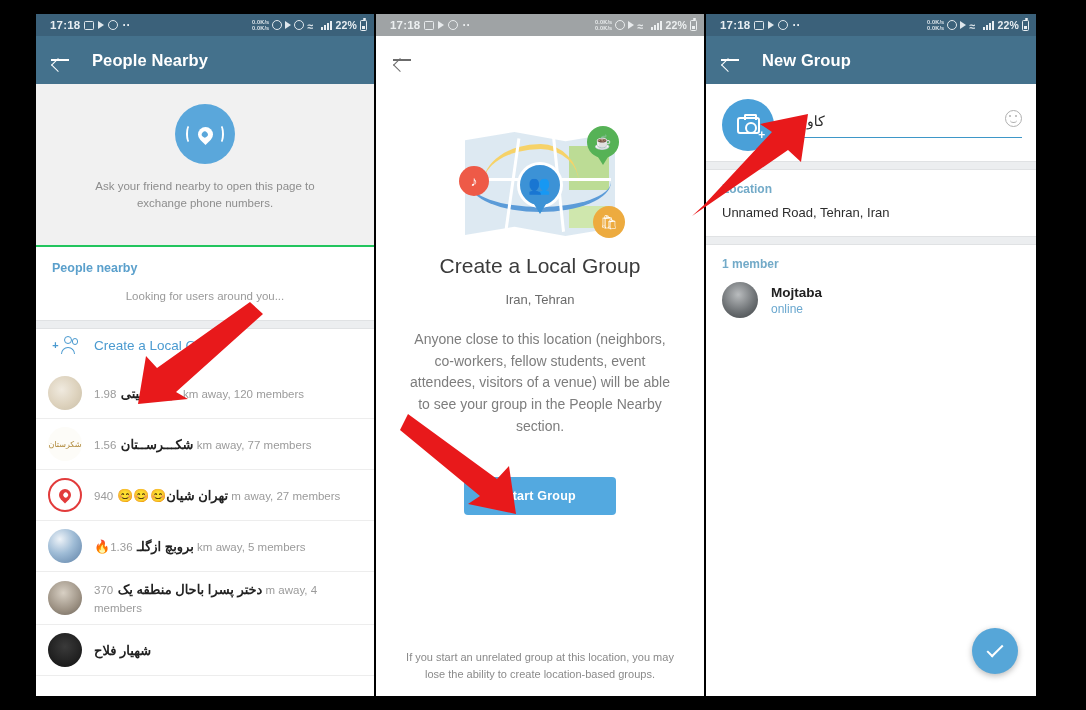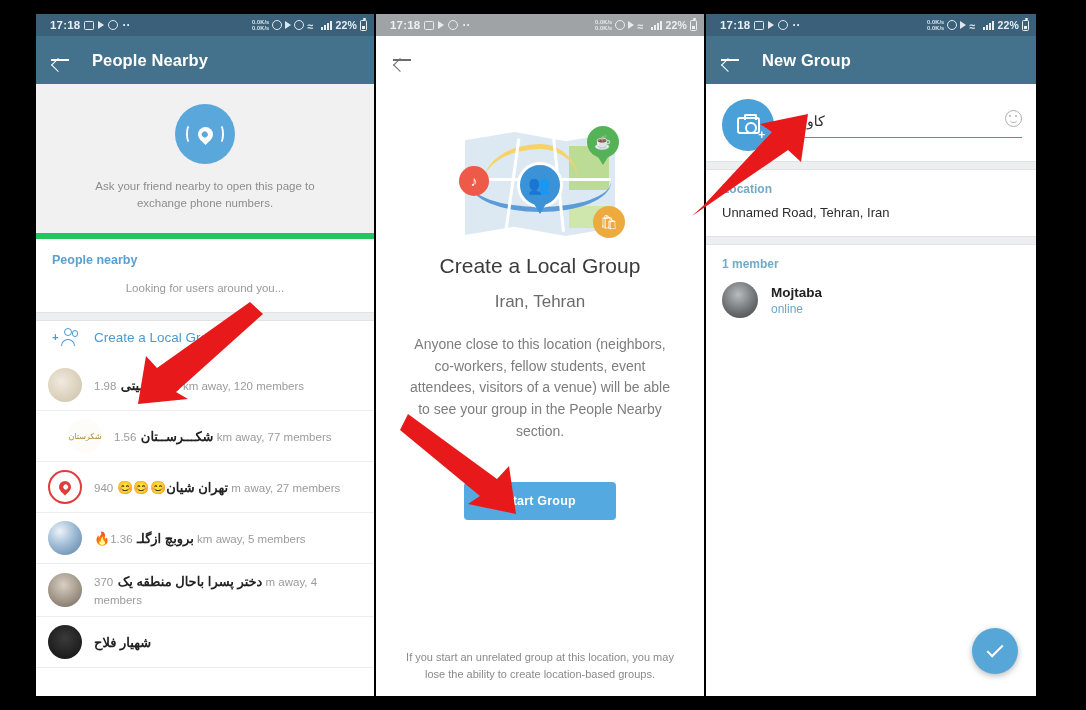--- a/index.html
+++ b/index.html
@@ -41,21 +41,21 @@
   .sb-batt::before{content:'';position:absolute;bottom:.7px;left:.7px;right:.7px;height:2.5px;background:currentColor;}
 
   
   .appbar { background:#44718c; color:#fff; height:48px; display:flex; align-items:center; padding:0 14px; gap:22px; }
   .appbar .title { font-size:16.5px; font-weight:700; letter-spacing:.1px; }
   .backarrow { width:20px; height:20px; position:relative; flex:none; cursor:pointer; }
   .backarrow::before{content:'';position:absolute;left:1px;top:9.2px;width:18px;height:1.9px;background:currentColor;}
   .backarrow::after{content:'';position:absolute;left:1px;top:5px;width:9px;height:9px;border-left:1.9px solid currentColor;border-bottom:1.9px solid currentColor;transform:rotate(45deg);transform-origin:0 100%;}
 
   
-  .p1-hero { background:#f1f1f1; padding:20px 0 22px; text-align:center; border-bottom:6px solid #22c55e;}
+  .p1-hero { background:#f1f1f1; padding:20px 0 34px; text-align:center; border-bottom:2px solid #22c55e;}
   .hero-circle{ width:60px;height:60px;border-radius:50%;background:#5aa7db;margin:0 auto 14px;position:relative;display:flex;align-items:center;justify-content:center;}
   .hero-pin{ width:15px;height:15px;border-radius:50% 50% 50% 0;background:#fff;transform:rotate(-45deg);position:relative;}
   .hero-pin::after{content:'';position:absolute;left:4.4px;top:4.4px;width:6px;height:6px;border-radius:50%;background:#5aa7db;}
   .wave{position:absolute;top:50%;width:8px;height:20px;margin-top:-10px;border:2.2px solid #fff;border-radius:50%;}
   .wave.l{left:11px;border-right-color:transparent;border-top-color:transparent;border-bottom-color:transparent;}
   .wave.r{right:11px;border-left-color:transparent;border-top-color:transparent;border-bottom-color:transparent;}
   .p1-hero p{ font-size:11.5px; color:#8d8d8d; line-height:1.45; padding:0 38px;}
   .sec-head{ font-size:12.5px;font-weight:700;color:#5ba0cc;padding:14px 16px 9px; }
   .p1-looking{ text-align:center;font-size:11.5px;color:#9a9a9a;padding:6px 0 18px; }
   .divider-gray{height:9px;background:#eceef0;border-top:1px solid #e0e2e4;border-bottom:1px solid #e0e2e4;}
@@ -66,21 +66,21 @@
   .addusers-ic .h2{position:absolute;right:0px;top:2px;width:6.5px;height:6.5px;border:1.6px solid currentColor;border-radius:50%;}
   .addusers-ic .b1{position:absolute;right:3px;bottom:1px;width:14px;height:7px;border:1.6px solid currentColor;border-bottom:none;border-radius:9px 9px 0 0;}
   .addusers-ic .plus{position:absolute;left:0;top:4px;font-size:11px;line-height:10px;font-weight:700;}
   .glist{}
   .grow{ display:flex;align-items:center;gap:12px;padding:8px 14px 8px 12px;border-bottom:1px solid #ededed;}
   .gav{ width:34px;height:34px;border-radius:50%;flex:none;background-size:cover;background-position:center; }
   .gtxt{ min-width:0; flex:1; }
   .gname{ font-size:13px;font-weight:700;color:#222;direction:rtl;text-align:left;white-space:nowrap;overflow:hidden; }
   .gsub{ font-size:11.5px;color:#9b9b9b;margin-top:2px; }
   .av-a{background:radial-gradient(circle at 40% 40%,#f0eadf 0%,#ddd2bd 55%,#c8bda6 100%);}
-  .av-b{background:#fdfcf8;display:flex;align-items:center;justify-content:center;font-size:8px;color:#b08a3c;direction:rtl;margin-left:20px;}
+  .av-b{background:#fdfcf8;display:flex;align-items:center;justify-content:center;font-size:8px;color:#b08a3c;direction:rtl;}
   .av-c{background:#fff;border:2px solid #e23b3b;display:flex;align-items:center;justify-content:center;}
   .av-c .pin{width:12px;height:12px;border-radius:50% 50% 50% 0;background:#e23b3b;transform:rotate(-45deg);position:relative;}
   .av-c .pin::after{content:'';position:absolute;left:3.6px;top:3.6px;width:5px;height:5px;border-radius:50%;background:#fff;}
   .av-d{background:radial-gradient(circle at 35% 30%,#eef3f8 0%,#9fbcd6 45%,#5c7fa5 100%);}
   .av-e{background:radial-gradient(circle at 45% 35%,#d8d0c4 0%,#9c9183 60%,#6b6359 100%);}
   .av-f{background:radial-gradient(circle at 50% 40%,#3a3a3a 0%,#111 100%);}
 
   
   .p2-bar{height:48px;background:#fff;display:flex;align-items:center;padding:0 16px;color:#6b6b6b;}
   .p2-body{ text-align:center; padding:0 22px; }
@@ -97,21 +97,21 @@
   .mapw2{position:absolute;left:92px;top:4px;width:3px;height:96px;background:#fff;transform:rotate(-6deg);}
   .mapw3{position:absolute;left:4px;top:46px;width:142px;height:3px;background:#fff;}
   .pinbase{position:absolute;border-radius:50% 50% 50% 50%;display:flex;align-items:center;justify-content:center;color:#fff;}
   .pin-red{left:-6px;top:34px;width:30px;height:30px;border-radius:50%;background:#ee5a47;font-size:14px;}
   .pin-blue{left:52px;top:30px;width:46px;height:46px;border-radius:50%;background:#3c92d6;border:3px solid #fff;font-size:18px;}
   .pin-blue::after{content:'';position:absolute;bottom:-9px;left:50%;margin-left:-6px;width:0;height:0;border-left:6px solid transparent;border-right:6px solid transparent;border-top:10px solid #3c92d6;}
   .pin-green{right:-4px;top:-6px;width:32px;height:32px;border-radius:50% 50% 50% 50%;background:#56b256;font-size:14px;}
   .pin-green::after{content:'';position:absolute;bottom:-7px;left:50%;margin-left:-5px;width:0;height:0;border-left:5px solid transparent;border-right:5px solid transparent;border-top:8px solid #56b256;}
   .pin-orange{right:-10px;bottom:-2px;width:32px;height:32px;border-radius:50%;background:#edab3f;font-size:14px;}
   .p2-title{font-size:21px;color:#3b3b3b;font-weight:400;margin-bottom:14px;}
-  .p2-place{font-size:17px;color:#6b6b6b;margin-bottom:22px;}
+  .p2-place{font-size:13px;color:#6b6b6b;margin-bottom:22px;}
   .p2-desc{font-size:14px;color:#7d7d7d;line-height:1.55;padding:0 6px;}
   .p2-btn{display:block;margin:40px auto 0;background:#53a9e0;color:#fff;border:none;border-radius:4px;
           font-size:12.5px;font-weight:700;padding:12px 40px;cursor:pointer;font-family:inherit;letter-spacing:.2px;}
   .p2-foot{position:absolute;left:0;right:0;bottom:14px;text-align:center;font-size:11px;color:#8a8a8a;line-height:1.5;padding:0 26px;}
 
   
   .p3-name{display:flex;align-items:center;gap:16px;padding:15px 14px 10px 16px;background:#fff;}
   .camera-btn{width:52px;height:52px;border-radius:50%;background:#4aa0d8;flex:none;position:relative;display:flex;align-items:center;justify-content:center;cursor:pointer;}
   .cam-body{width:23px;height:17px;border:2px solid #fff;border-radius:3px;position:relative;}
   .cam-body::before{content:'';position:absolute;top:-5px;left:5px;width:9px;height:4px;border:2px solid #fff;border-bottom:none;border-radius:2px 2px 0 0;}

